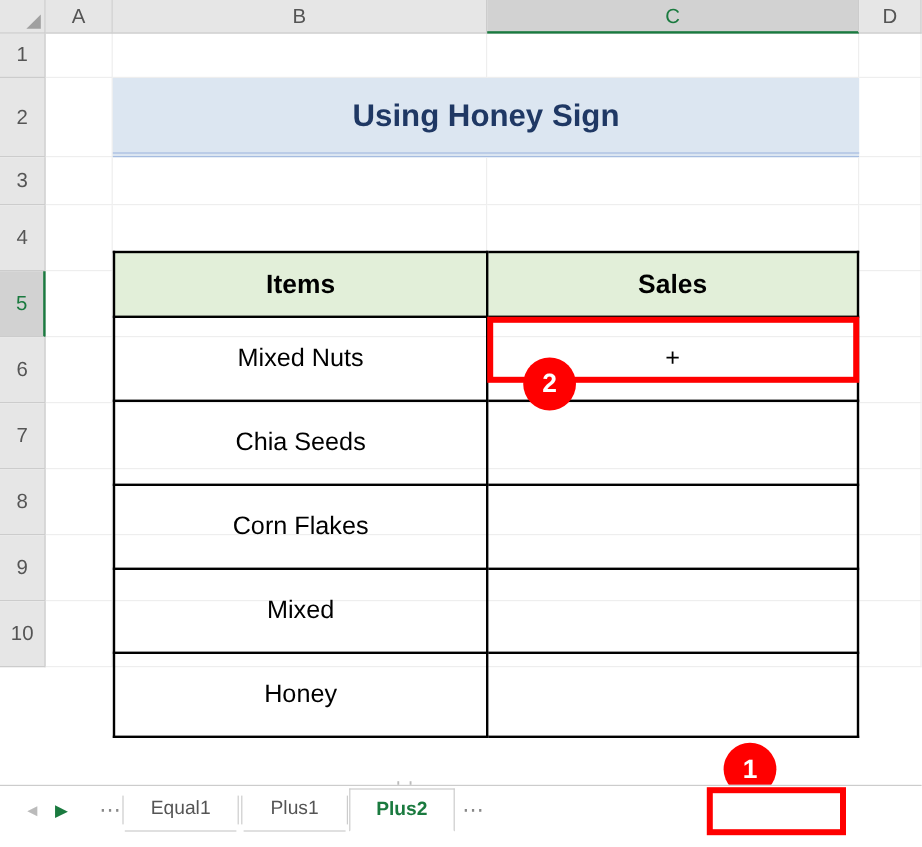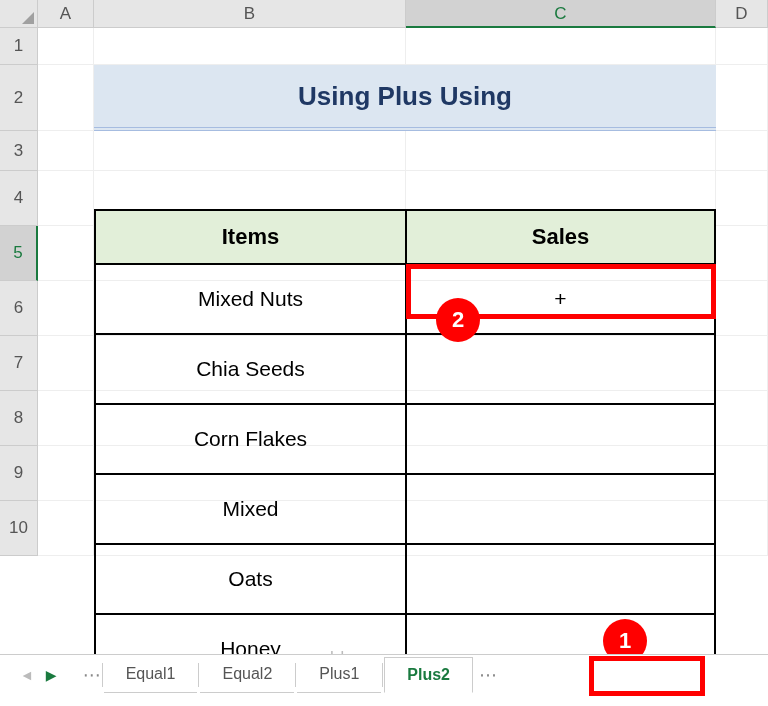--- a/index.html
+++ b/index.html
@@ -227,21 +227,21 @@
     <div class="row" style="height:37px">
       <div class="row-h">1</div>
       <div class="cell wA"></div>
       <div class="cell wB"></div>
       <div class="cell wC"></div>
       <div class="cell wD"></div>
     </div>
     <div class="row" style="height:66px">
       <div class="row-h">2</div>
       <div class="cell wA"></div>
-      <div class="title-cell" style="width:622px">Using Plus Using</div>
+      <div class="title-cell" style="width:622px">Using Honey Sign</div>
       <div class="cell wD"></div>
     </div>
     <div class="row" style="height:40px">
       <div class="row-h">3</div>
       <div class="cell wA"></div>
       <div class="cell wB"></div>
       <div class="cell wC"></div>
       <div class="cell wD"></div>
     </div>
     <div class="row" style="height:55px">
@@ -312,24 +312,20 @@
           </tr>
       <tr>
             <td>Corn Flakes</td>
             <td></td>
           </tr>
       <tr>
             <td>Mixed</td>
             <td></td>
           </tr>
       <tr>
-            <td>Oats</td>
-            <td></td>
-          </tr>
-      <tr>
             <td>Honey</td>
             <td></td>
           </tr>
     </tbody>
       </table>
   </div>
 
   <div class="c5-highlight"></div>
   <div class="badge badge2">2</div>
 
@@ -340,21 +336,20 @@
 
   <div class="sheet-tabs">
     <div class="tab-nav">
       <span class="nav-arrow">◄</span>
       <span class="nav-arrow active">▶</span>
     </div>
     <span class="dots">⋯</span>
     <div class="tab-sep"></div>
     <div class="tab">Equal1</div>
     <div class="tab-sep"></div>
-    <div class="tab">Equal2</div>
     <div class="tab-sep"></div>
     <div class="tab">Plus1</div>
     <div class="tab-sep"></div>
     <div class="tab active">Plus2</div>
     <span class="dots">⋯</span>
   </div>
 
   <div class="tab-active-highlight"></div>
   <div class="badge badge1">1</div>
 

